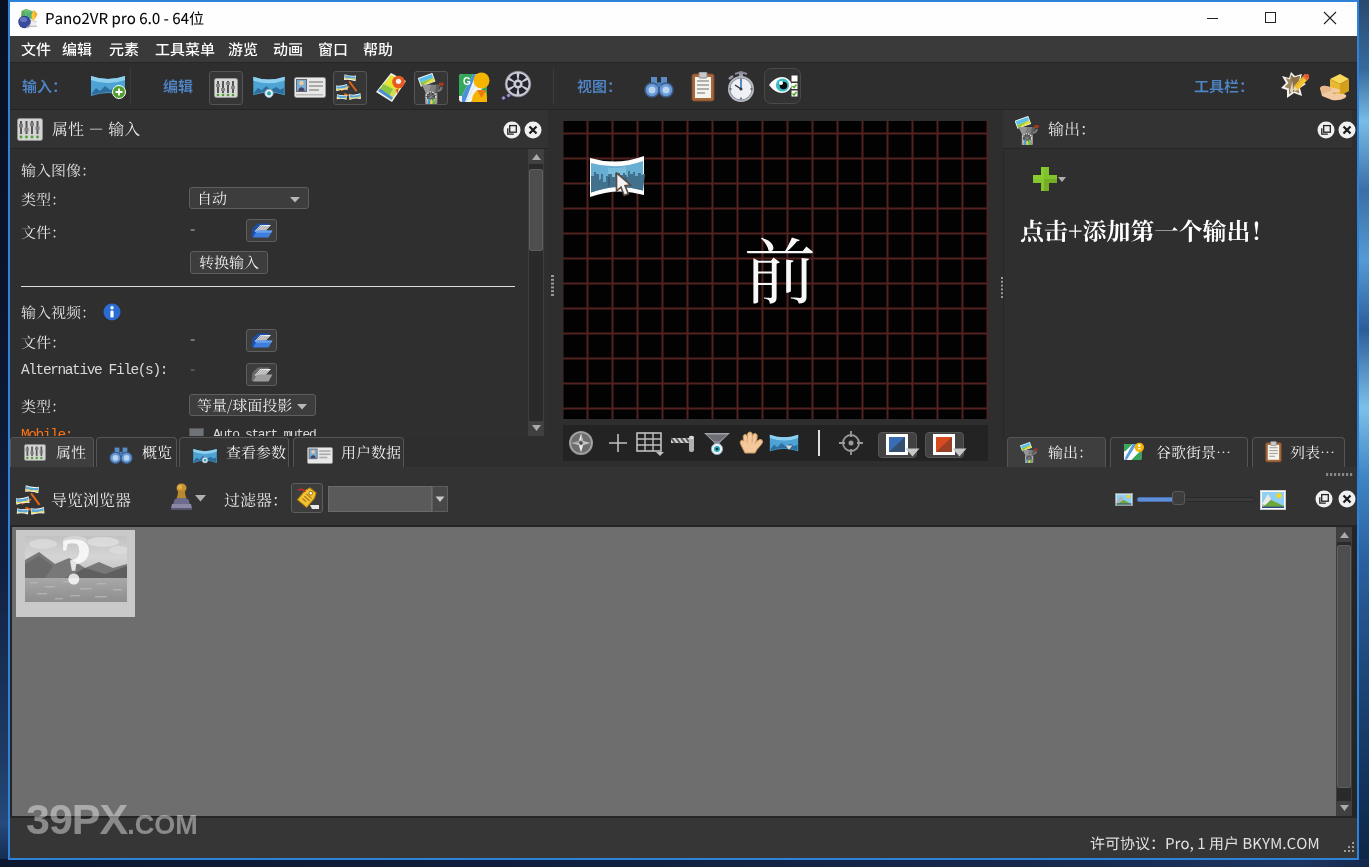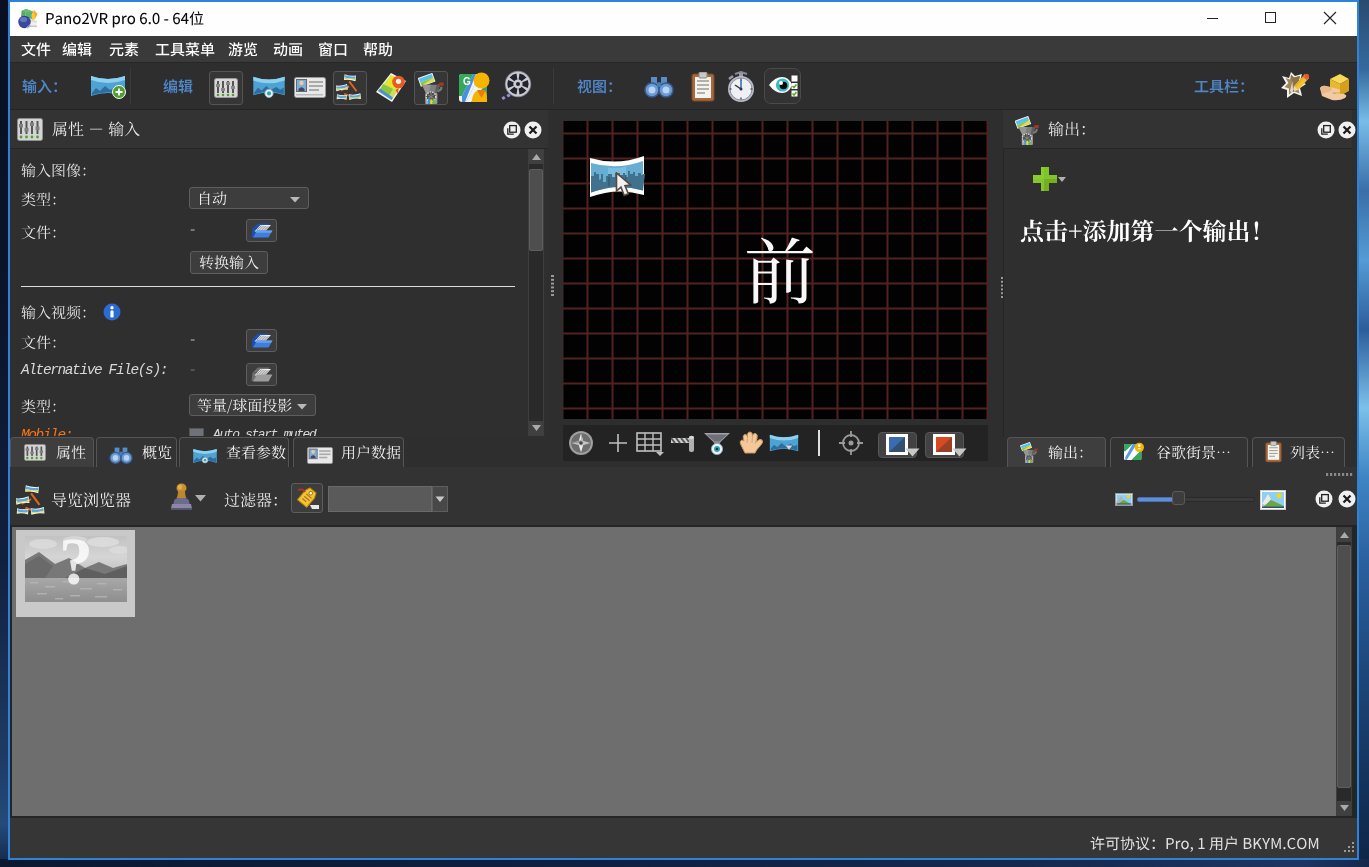--- a/index.html
+++ b/index.html
@@ -280,21 +280,21 @@
     <svg class="abs" style="left:503px;top:121px" width="18" height="18" viewBox="0 0 18 18">
 <circle cx="9" cy="9" r="8.5" fill="#f0f0f0"></circle>
 <rect x="6.7" y="4.6" width="6.6" height="6.6" fill="none" stroke="#222" stroke-width="1.3"></rect>
 <path d="M4.8 7.2 v6 h6" fill="none" stroke="#222" stroke-width="1.3"></path>
     </svg>
     <svg class="abs" style="left:524px;top:121px" width="18" height="18" viewBox="0 0 18 18">
 <circle cx="9" cy="9" r="8.5" fill="#f0f0f0"></circle>
 <path d="M5.5 5.5 L12.5 12.5 M12.5 5.5 L5.5 12.5" stroke="#1a1a1a" stroke-width="2.2"></path>
     </svg>
     <div class="abs" style="left:10px;top:148px;width:538px;height:289px;background:#2f2f2f;border-top:1px solid #262626;"></div>
-    <div class="abs" style="left:10px;top:148px;width:518px;height:288px;overflow:hidden;font-style:italic;">
+    <div class="abs" style="left:10px;top:148px;width:518px;height:288px;overflow:hidden;">
       <div class="abs" style="left:-10px;top:-148px;width:1369px;height:867px;">
         <svg style="position:absolute;left:21px;top:161px;" width="77" height="21" viewBox="0 -15 77 21">
           <path d="M9.8 -12.1Q10.1 -11.6 10.6 -11.0Q11.2 -10.5 11.8 -10.0Q12.5 -9.5 13.2 -9.2Q13.9 -8.8 14.5 -8.5L14.5 -8.4Q14.2 -8.3 14.0 -8.1Q13.8 -7.9 13.7 -7.6Q12.9 -8.0 12.1 -8.7Q11.3 -9.4 10.6 -10.2Q9.9 -11.1 9.5 -11.9ZM10.5 -12.0Q10.5 -11.9 10.3 -11.8Q10.2 -11.7 9.9 -11.8Q9.0 -10.3 7.7 -9.1Q6.4 -8.0 5.1 -7.3L4.9 -7.5Q5.7 -8.1 6.5 -8.9Q7.2 -9.7 7.9 -10.6Q8.6 -11.6 9.1 -12.7ZM9.2 -2.6V-2.1H6.7V-2.6ZM9.1 -4.7V-4.3H6.6V-4.7ZM14.0 -7.0Q14.0 -6.9 13.9 -6.8Q13.8 -6.7 13.5 -6.6V-0.1Q13.5 0.2 13.4 0.5Q13.3 0.8 13.0 1.0Q12.7 1.2 12.1 1.2Q12.1 1.0 12.0 0.9Q12.0 0.7 11.8 0.6Q11.7 0.4 11.4 0.4Q11.2 0.3 10.7 0.2V-0.0Q10.7 -0.0 10.9 -0.0Q11.1 0.0 11.4 0.0Q11.7 0.0 11.9 0.1Q12.2 0.1 12.3 0.1Q12.5 0.1 12.5 0.0Q12.6 -0.0 12.6 -0.2V-7.2ZM6.8 0.8Q6.8 0.9 6.7 1.0Q6.6 1.1 6.5 1.1Q6.3 1.2 6.1 1.2H6.0V-6.7V-7.2L6.9 -6.7H9.0V-6.3H6.8ZM8.6 -6.7 9.0 -7.3 10.2 -6.4Q10.1 -6.3 10.0 -6.3Q9.8 -6.2 9.6 -6.2V-0.2Q9.6 0.2 9.5 0.4Q9.4 0.7 9.2 0.9Q9.0 1.0 8.4 1.1Q8.4 0.9 8.4 0.7Q8.4 0.5 8.3 0.4Q8.2 0.3 8.0 0.3Q7.8 0.2 7.5 0.1V-0.1Q7.5 -0.1 7.7 -0.1Q7.9 -0.1 8.2 -0.1Q8.4 -0.0 8.5 -0.0Q8.6 -0.0 8.7 -0.1Q8.7 -0.2 8.7 -0.3V-6.7ZM10.7 -9.3Q10.7 -9.3 10.9 -9.1Q11.1 -9.0 11.4 -8.7Q11.6 -8.5 11.8 -8.3Q11.8 -8.1 11.5 -8.1H7.5L7.4 -8.5H10.1ZM11.9 -6.5Q11.9 -6.3 11.8 -6.2Q11.7 -6.1 11.4 -6.1V-1.4Q11.4 -1.3 11.2 -1.2Q11.0 -1.1 10.7 -1.1H10.6V-6.6ZM3.9 0.9Q3.9 1.0 3.6 1.1Q3.4 1.2 3.1 1.2H2.9V-5.7H3.9ZM4.4 -8.4Q4.4 -8.2 4.2 -8.1Q4.1 -8.0 3.9 -8.0V-5.7Q3.9 -5.7 3.7 -5.7Q3.5 -5.7 3.2 -5.7H3.0V-8.5ZM0.6 -2.3Q1.0 -2.4 1.8 -2.6Q2.6 -2.8 3.6 -3.1Q4.6 -3.4 5.6 -3.7L5.7 -3.4Q5.0 -3.1 4.0 -2.6Q3.0 -2.0 1.7 -1.4Q1.6 -1.1 1.3 -1.0ZM4.7 -6.7Q4.7 -6.7 4.9 -6.5Q5.1 -6.4 5.3 -6.2Q5.6 -5.9 5.8 -5.7Q5.7 -5.5 5.4 -5.5H1.5L1.4 -5.9H4.1ZM4.9 -10.7Q4.9 -10.7 5.1 -10.5Q5.3 -10.4 5.6 -10.2Q5.9 -9.9 6.1 -9.7Q6.1 -9.5 5.8 -9.5H0.7L0.6 -9.9H4.3ZM4.0 -12.1Q4.0 -12.0 3.8 -11.9Q3.7 -11.8 3.3 -11.8L3.5 -12.1Q3.4 -11.5 3.2 -10.7Q3.0 -9.8 2.7 -8.9Q2.5 -7.9 2.2 -7.1Q2.0 -6.2 1.8 -5.5H1.9L1.4 -5.0L0.3 -5.8Q0.5 -5.9 0.8 -6.0Q1.0 -6.2 1.2 -6.2L0.8 -5.7Q1.0 -6.1 1.2 -6.8Q1.4 -7.5 1.6 -8.3Q1.8 -9.0 2.0 -9.8Q2.2 -10.6 2.4 -11.3Q2.5 -12.0 2.6 -12.5Z M22.9 -8.4Q22.5 -6.5 21.5 -4.7Q20.5 -2.9 19.0 -1.4Q17.6 0.1 15.7 1.2L15.5 1.0Q16.8 0.1 17.8 -1.1Q18.9 -2.3 19.8 -3.8Q20.6 -5.3 21.3 -7.0Q21.9 -8.6 22.2 -10.5ZM22.1 -10.4Q22.0 -10.6 21.8 -10.8Q21.5 -10.9 21.2 -11.1Q20.8 -11.2 20.4 -11.4Q20.0 -11.5 19.5 -11.7Q19.6 -11.8 19.7 -12.0Q19.8 -12.1 20.0 -12.3Q20.1 -12.5 20.2 -12.6Q20.7 -12.3 21.3 -12.0Q21.8 -11.6 22.2 -11.3Q22.6 -10.9 22.7 -10.5Q23.0 -8.7 23.6 -7.1Q24.1 -5.5 25.0 -4.1Q25.9 -2.7 27.1 -1.7Q28.2 -0.6 29.7 0.1L29.6 0.3Q29.1 0.3 28.8 0.5Q28.4 0.8 28.3 1.2Q27.0 0.4 26.0 -0.8Q25.0 -2.0 24.2 -3.5Q23.4 -5.0 22.9 -6.8Q22.3 -8.5 22.1 -10.4Z M32.7 0.8Q32.7 0.8 32.6 0.9Q32.4 1.0 32.3 1.1Q32.1 1.2 31.8 1.2H31.6V-11.7V-12.2L32.8 -11.7H42.8V-11.2H32.7ZM42.1 -11.7 42.7 -12.3 44.0 -11.3Q43.9 -11.2 43.7 -11.2Q43.6 -11.1 43.3 -11.1V0.7Q43.3 0.8 43.2 0.8Q43.0 0.9 42.8 1.0Q42.6 1.1 42.4 1.1H42.3V-11.7ZM37.1 -10.5Q37.0 -10.3 36.6 -10.4Q36.3 -9.8 35.8 -9.1Q35.4 -8.3 34.8 -7.7Q34.2 -7.0 33.5 -6.5L33.3 -6.7Q33.9 -7.3 34.3 -8.1Q34.8 -8.8 35.1 -9.6Q35.5 -10.4 35.7 -11.1ZM36.2 -4.9Q37.2 -4.9 37.8 -4.7Q38.4 -4.6 38.8 -4.4Q39.1 -4.2 39.3 -4.0Q39.4 -3.8 39.4 -3.6Q39.3 -3.4 39.2 -3.3Q39.0 -3.2 38.8 -3.3Q38.5 -3.6 37.8 -4.0Q37.1 -4.4 36.2 -4.6ZM34.7 -2.9Q36.3 -2.9 37.4 -2.7Q38.5 -2.5 39.2 -2.2Q39.8 -1.9 40.1 -1.6Q40.4 -1.3 40.4 -1.0Q40.4 -0.8 40.2 -0.7Q40.1 -0.6 39.8 -0.6Q39.3 -0.9 38.6 -1.3Q37.8 -1.7 36.8 -2.1Q35.8 -2.4 34.7 -2.7ZM35.4 -9.1Q36.0 -8.1 37.0 -7.4Q38.0 -6.6 39.3 -6.1Q40.6 -5.7 42.0 -5.4L42.0 -5.2Q41.7 -5.2 41.5 -5.0Q41.2 -4.7 41.1 -4.4Q39.1 -5.0 37.5 -6.1Q36.0 -7.2 35.2 -8.9ZM39.4 -9.5 40.0 -10.1 41.1 -9.1Q41.0 -9.0 40.9 -9.0Q40.8 -9.0 40.5 -9.0Q39.4 -7.3 37.5 -6.1Q35.7 -4.8 33.2 -4.1L33.1 -4.3Q34.5 -4.9 35.8 -5.7Q37.0 -6.5 38.0 -7.4Q39.0 -8.4 39.5 -9.5ZM39.9 -9.5V-9.1H35.4L35.8 -9.5ZM42.8 -0.3V0.1H32.2V-0.3Z M53.8 -12.1Q53.7 -12.0 53.6 -12.0Q53.5 -12.0 53.2 -12.0Q52.8 -11.3 52.1 -10.5Q51.5 -9.7 50.7 -9.1Q49.9 -8.4 49.1 -7.9L48.9 -8.1Q49.6 -8.6 50.2 -9.4Q50.8 -10.2 51.4 -11.0Q51.9 -11.8 52.2 -12.6ZM50.1 -12.1Q50.0 -12.0 49.9 -11.9Q49.8 -11.8 49.5 -11.8Q49.0 -10.4 48.5 -9.2Q47.9 -7.9 47.2 -6.8Q46.5 -5.7 45.7 -4.8L45.5 -5.0Q46.0 -5.9 46.6 -7.1Q47.2 -8.4 47.6 -9.8Q48.1 -11.2 48.5 -12.6ZM48.8 -8.5Q48.8 -8.4 48.7 -8.3Q48.5 -8.2 48.3 -8.2V0.8Q48.3 0.9 48.2 1.0Q48.1 1.0 47.9 1.1Q47.7 1.2 47.5 1.2H47.3V-8.2L47.8 -8.9ZM57.3 -9.3 57.9 -9.9 59.0 -9.0Q58.9 -8.8 58.5 -8.7V-6.3Q58.5 -6.2 58.3 -6.2Q58.2 -6.1 58.0 -6.0Q57.8 -6.0 57.6 -6.0H57.5V-9.3ZM58.9 -5.1Q58.8 -4.9 58.5 -5.0Q58.1 -4.8 57.5 -4.5Q57.0 -4.2 56.3 -4.0Q55.6 -3.7 55.0 -3.5L54.9 -3.7Q55.4 -4.0 56.0 -4.4Q56.5 -4.8 57.1 -5.2Q57.6 -5.7 57.8 -6.0ZM54.5 -4.5Q53.9 -4.0 53.1 -3.5Q52.3 -3.0 51.3 -2.6Q50.4 -2.2 49.5 -1.9L49.4 -2.1Q50.2 -2.5 51.1 -3.0Q51.9 -3.5 52.7 -4.1Q53.4 -4.7 53.9 -5.3ZM55.1 -2.9Q54.4 -2.2 53.4 -1.6Q52.5 -1.0 51.4 -0.5Q50.2 -0.0 49.1 0.2L49.0 -0.1Q50.1 -0.4 51.2 -1.0Q52.3 -1.6 53.2 -2.3Q54.1 -3.1 54.8 -3.9ZM56.2 -4.3Q56.5 -3.5 57.0 -2.8Q57.4 -2.2 58.1 -1.7Q58.8 -1.2 59.5 -0.8L59.5 -0.7Q58.9 -0.6 58.7 0.1Q58.0 -0.3 57.4 -1.0Q56.9 -1.6 56.5 -2.4Q56.2 -3.3 56.0 -4.2ZM55.3 -9.0Q54.6 -7.1 53.2 -5.8Q51.8 -4.5 49.5 -3.8L49.4 -4.0Q51.3 -4.9 52.5 -6.1Q53.7 -7.4 54.2 -9.2H55.3ZM53.4 -6.3Q54.2 -5.7 54.7 -4.9Q55.2 -4.1 55.4 -3.3Q55.7 -2.5 55.7 -1.7Q55.8 -0.9 55.7 -0.3Q55.5 0.3 55.2 0.6Q55.0 0.9 54.6 1.0Q54.3 1.1 53.6 1.1Q53.6 0.9 53.5 0.8Q53.5 0.6 53.3 0.5Q53.2 0.4 52.9 0.3Q52.5 0.2 52.2 0.2L52.2 -0.1Q52.4 -0.0 52.8 -0.0Q53.2 0.0 53.6 0.0Q53.9 0.0 54.1 0.0Q54.2 0.0 54.3 0.0Q54.4 -0.0 54.4 -0.1Q54.7 -0.4 54.8 -1.1Q54.8 -1.8 54.7 -2.7Q54.6 -3.5 54.2 -4.5Q53.9 -5.4 53.2 -6.1ZM55.4 -11.2 56.0 -11.9 57.1 -10.8Q57.0 -10.8 56.9 -10.7Q56.7 -10.7 56.5 -10.7Q56.2 -10.3 55.6 -9.9Q55.1 -9.4 54.6 -9.1H54.3Q54.6 -9.4 54.8 -9.8Q55.0 -10.2 55.2 -10.6Q55.4 -11.0 55.5 -11.2ZM51.4 -6.2Q51.4 -6.1 51.1 -6.0Q50.9 -5.9 50.5 -5.9H50.4V-9.2L50.8 -9.6L51.6 -9.3H51.4ZM58.0 -9.3V-8.9H51.0V-9.3ZM58.1 -6.9V-6.5H50.9V-6.9ZM56.1 -11.2V-10.8H52.1V-11.2Z M63.5 -0.5Q63.1 -0.5 62.8 -0.8Q62.6 -1.1 62.6 -1.4Q62.6 -1.8 62.8 -2.1Q63.1 -2.4 63.5 -2.4Q64.0 -2.4 64.2 -2.1Q64.5 -1.8 64.5 -1.4Q64.5 -1.1 64.2 -0.8Q64.0 -0.5 63.5 -0.5ZM63.5 -6.5Q63.1 -6.5 62.8 -6.8Q62.6 -7.1 62.6 -7.4Q62.6 -7.9 62.8 -8.1Q63.1 -8.4 63.5 -8.4Q64.0 -8.4 64.2 -8.1Q64.5 -7.9 64.5 -7.4Q64.5 -7.1 64.2 -6.8Q64.0 -6.5 63.5 -6.5Z" fill="#e4e4e4"></path>
         </svg>
         <svg style="position:absolute;left:21px;top:190px;" width="47" height="21" viewBox="0 -15 47 21">
           <path d="M12.4 -11.5Q12.3 -11.4 12.2 -11.3Q12.0 -11.3 11.8 -11.3Q11.4 -11.0 10.9 -10.6Q10.5 -10.2 9.9 -9.7Q9.4 -9.3 8.9 -9.0H8.6Q9.0 -9.4 9.4 -10.0Q9.9 -10.6 10.3 -11.2Q10.7 -11.7 11.0 -12.2ZM8.5 -12.4Q8.5 -12.3 8.4 -12.2Q8.2 -12.1 8.0 -12.0V-5.7Q8.0 -5.6 7.9 -5.5Q7.7 -5.5 7.5 -5.4Q7.3 -5.3 7.1 -5.3H6.9V-12.6ZM8.3 -4.9Q8.3 -4.8 8.2 -4.7Q8.0 -4.6 7.8 -4.5Q7.7 -3.7 7.5 -3.0Q7.3 -2.3 6.9 -1.7Q6.5 -1.1 5.8 -0.6Q5.0 -0.0 3.8 0.4Q2.5 0.8 0.7 1.2L0.6 0.9Q2.2 0.5 3.3 -0.0Q4.4 -0.5 5.0 -1.0Q5.7 -1.5 6.0 -2.1Q6.4 -2.8 6.5 -3.5Q6.7 -4.2 6.7 -5.1ZM7.8 -3.5Q8.2 -2.7 8.9 -2.1Q9.5 -1.5 10.4 -1.0Q11.3 -0.6 12.3 -0.3Q13.3 -0.1 14.5 0.1L14.5 0.3Q14.2 0.3 13.9 0.6Q13.7 0.8 13.6 1.2Q12.1 0.9 10.9 0.3Q9.7 -0.3 8.9 -1.2Q8.1 -2.1 7.6 -3.4ZM13.0 -4.5Q13.0 -4.5 13.2 -4.4Q13.3 -4.3 13.5 -4.1Q13.7 -3.9 14.0 -3.7Q14.2 -3.5 14.4 -3.4Q14.3 -3.1 14.0 -3.1H0.7L0.6 -3.6H12.3ZM7.5 -9.0Q6.4 -7.6 4.7 -6.5Q2.9 -5.4 0.9 -4.7L0.7 -5.0Q1.9 -5.5 2.9 -6.2Q3.9 -6.8 4.8 -7.6Q5.7 -8.4 6.3 -9.2H7.5ZM7.8 -8.5Q9.3 -8.2 10.3 -7.8Q11.4 -7.4 12.0 -7.0Q12.7 -6.6 12.9 -6.3Q13.2 -5.9 13.2 -5.6Q13.2 -5.4 13.0 -5.2Q12.8 -5.1 12.5 -5.2Q12.1 -5.6 11.5 -6.0Q11.0 -6.4 10.3 -6.8Q9.6 -7.3 8.9 -7.6Q8.2 -8.0 7.7 -8.3ZM2.9 -12.0Q3.8 -11.8 4.3 -11.5Q4.9 -11.2 5.2 -10.8Q5.5 -10.5 5.5 -10.2Q5.6 -9.9 5.5 -9.7Q5.4 -9.5 5.2 -9.5Q4.9 -9.4 4.7 -9.6Q4.5 -10.0 4.2 -10.4Q3.9 -10.8 3.5 -11.2Q3.1 -11.6 2.8 -11.9ZM12.8 -10.1Q12.8 -10.1 12.9 -10.0Q13.1 -9.9 13.3 -9.7Q13.5 -9.6 13.7 -9.4Q13.9 -9.2 14.1 -9.0Q14.1 -8.7 13.7 -8.7H1.0L0.8 -9.2H12.1Z M16.1 -11.6H21.7L22.4 -12.4Q22.4 -12.4 22.6 -12.2Q22.8 -12.1 23.1 -11.8Q23.4 -11.6 23.6 -11.4Q23.6 -11.1 23.2 -11.1H16.2ZM15.7 -8.6H21.9L22.6 -9.5Q22.6 -9.5 22.8 -9.3Q23.1 -9.2 23.3 -8.9Q23.6 -8.7 23.9 -8.4Q23.8 -8.2 23.5 -8.2H15.8ZM24.3 -11.8 25.9 -11.6Q25.9 -11.5 25.7 -11.4Q25.6 -11.3 25.3 -11.2V-6.5Q25.3 -6.4 25.2 -6.4Q25.1 -6.3 24.9 -6.2Q24.7 -6.2 24.5 -6.2H24.3ZM20.5 -11.6H21.5V-4.7Q21.5 -4.6 21.3 -4.5Q21.1 -4.4 20.7 -4.4H20.5ZM27.6 -12.5 29.1 -12.3Q29.1 -12.2 29.0 -12.1Q28.9 -12.0 28.6 -11.9V-5.6Q28.6 -5.2 28.5 -4.9Q28.4 -4.6 28.1 -4.4Q27.8 -4.2 27.2 -4.2Q27.1 -4.4 27.1 -4.6Q27.0 -4.8 26.9 -4.9Q26.7 -5.0 26.5 -5.1Q26.2 -5.2 25.8 -5.3V-5.5Q25.8 -5.5 26.0 -5.5Q26.2 -5.5 26.5 -5.5Q26.7 -5.4 27.0 -5.4Q27.2 -5.4 27.3 -5.4Q27.5 -5.4 27.5 -5.5Q27.6 -5.5 27.6 -5.7ZM22.0 -4.9 23.6 -4.7Q23.6 -4.6 23.4 -4.4Q23.3 -4.3 23.0 -4.3V0.6H22.0ZM17.1 -2.8H26.0L26.7 -3.8Q26.7 -3.8 26.9 -3.7Q27.0 -3.6 27.2 -3.4Q27.4 -3.2 27.6 -3.0Q27.9 -2.8 28.1 -2.6Q28.0 -2.4 27.7 -2.4H17.2ZM15.6 0.4H27.2L28.0 -0.6Q28.0 -0.6 28.1 -0.5Q28.2 -0.4 28.5 -0.2Q28.7 -0.0 28.9 0.2Q29.2 0.4 29.4 0.6Q29.3 0.8 29.0 0.8H15.8ZM17.7 -11.6H18.7V-9.4Q18.7 -8.7 18.6 -8.0Q18.5 -7.3 18.2 -6.6Q17.9 -5.9 17.3 -5.3Q16.7 -4.7 15.7 -4.1L15.5 -4.3Q16.5 -5.1 17.0 -5.9Q17.4 -6.8 17.6 -7.6Q17.7 -8.5 17.7 -9.4Z M33.5 -0.5Q33.1 -0.5 32.8 -0.8Q32.6 -1.1 32.6 -1.4Q32.6 -1.8 32.8 -2.1Q33.1 -2.4 33.5 -2.4Q34.0 -2.4 34.2 -2.1Q34.5 -1.8 34.5 -1.4Q34.5 -1.1 34.2 -0.8Q34.0 -0.5 33.5 -0.5ZM33.5 -6.5Q33.1 -6.5 32.8 -6.8Q32.6 -7.1 32.6 -7.4Q32.6 -7.9 32.8 -8.1Q33.1 -8.4 33.5 -8.4Q34.0 -8.4 34.2 -8.1Q34.5 -7.9 34.5 -7.4Q34.5 -7.1 34.2 -6.8Q34.0 -6.5 33.5 -6.5Z" fill="#e4e4e4"></path>
         </svg>
         <svg style="position:absolute;left:21px;top:223px;" width="47" height="21" viewBox="0 -15 47 21">
           <path d="M6.1 -12.6Q7.0 -12.3 7.6 -11.9Q8.2 -11.6 8.4 -11.2Q8.7 -10.8 8.8 -10.5Q8.8 -10.2 8.7 -9.9Q8.6 -9.7 8.4 -9.7Q8.1 -9.6 7.9 -9.8Q7.7 -10.3 7.4 -10.7Q7.1 -11.2 6.7 -11.7Q6.3 -12.1 5.9 -12.4ZM11.9 -9.2Q11.4 -7.2 10.5 -5.6Q9.6 -4.0 8.3 -2.7Q6.9 -1.4 5.1 -0.4Q3.2 0.6 0.7 1.2L0.6 1.0Q3.5 0.0 5.6 -1.5Q7.6 -3.0 8.8 -4.9Q10.0 -6.8 10.5 -9.2ZM12.9 -10.3Q12.9 -10.3 13.1 -10.2Q13.2 -10.1 13.4 -9.9Q13.7 -9.7 13.9 -9.5Q14.2 -9.3 14.3 -9.1Q14.3 -8.9 14.0 -8.9H0.8L0.7 -9.3H12.1ZM4.0 -9.2Q4.5 -7.3 5.5 -5.7Q6.5 -4.2 7.8 -3.1Q9.2 -1.9 10.9 -1.1Q12.6 -0.3 14.5 0.1L14.5 0.3Q14.1 0.3 13.8 0.5Q13.5 0.8 13.3 1.2Q11.4 0.6 9.9 -0.3Q8.3 -1.2 7.1 -2.4Q5.9 -3.7 5.1 -5.3Q4.2 -6.9 3.8 -9.0Z M19.3 -5.0H27.5L28.2 -5.9Q28.2 -5.9 28.3 -5.8Q28.5 -5.7 28.7 -5.5Q28.9 -5.4 29.1 -5.2Q29.4 -5.0 29.5 -4.8Q29.5 -4.5 29.1 -4.5H19.4ZM21.3 -11.8 22.9 -11.3Q22.9 -11.2 22.7 -11.1Q22.6 -11.0 22.4 -11.0Q21.9 -9.4 21.1 -8.0Q20.4 -6.7 19.5 -5.7L19.3 -5.9Q19.7 -6.6 20.1 -7.5Q20.5 -8.5 20.8 -9.6Q21.1 -10.7 21.3 -11.8ZM23.9 -12.4 25.5 -12.2Q25.5 -12.1 25.4 -12.0Q25.3 -11.9 25.0 -11.8V0.8Q25.0 0.9 24.8 0.9Q24.7 1.0 24.5 1.1Q24.3 1.2 24.1 1.2H23.9ZM21.0 -9.1H27.1L27.8 -10.0Q27.8 -10.0 27.9 -9.9Q28.1 -9.8 28.3 -9.6Q28.5 -9.5 28.7 -9.3Q28.9 -9.1 29.1 -8.9Q29.1 -8.6 28.7 -8.6H21.0ZM17.6 -8.1 18.0 -8.7 19.1 -8.4Q19.0 -8.3 18.9 -8.2Q18.8 -8.1 18.6 -8.1V0.8Q18.6 0.9 18.5 1.0Q18.3 1.0 18.1 1.1Q18.0 1.2 17.7 1.2H17.6ZM18.8 -12.6 20.4 -12.0Q20.3 -11.9 20.2 -11.8Q20.1 -11.7 19.8 -11.7Q19.3 -10.4 18.7 -9.1Q18.0 -7.9 17.3 -6.8Q16.5 -5.7 15.7 -4.9L15.5 -5.1Q16.1 -6.0 16.7 -7.2Q17.4 -8.4 17.9 -9.8Q18.4 -11.2 18.8 -12.6Z M33.5 -0.5Q33.1 -0.5 32.8 -0.8Q32.6 -1.1 32.6 -1.4Q32.6 -1.8 32.8 -2.1Q33.1 -2.4 33.5 -2.4Q34.0 -2.4 34.2 -2.1Q34.5 -1.8 34.5 -1.4Q34.5 -1.1 34.2 -0.8Q34.0 -0.5 33.5 -0.5ZM33.5 -6.5Q33.1 -6.5 32.8 -6.8Q32.6 -7.1 32.6 -7.4Q32.6 -7.9 32.8 -8.1Q33.1 -8.4 33.5 -8.4Q34.0 -8.4 34.2 -8.1Q34.5 -7.9 34.5 -7.4Q34.5 -7.1 34.2 -6.8Q34.0 -6.5 33.5 -6.5Z" fill="#e4e4e4"></path>
         </svg>
@@ -785,20 +785,21 @@
     <svg class="abs" style="left:1342px;top:840px" width="14" height="14" viewBox="0 0 14 14">
 <g fill="#9a9a9a">
         <rect x="10" y="2" width="2" height="2"></rect>
         <rect x="10" y="6" width="2" height="2"></rect>
         <rect x="6" y="6" width="2" height="2"></rect>
         <rect x="10" y="10" width="2" height="2"></rect>
         <rect x="6" y="10" width="2" height="2"></rect>
         <rect x="2" y="10" width="2" height="2"></rect>
       </g>
     </svg>
+    <div class="abs" style="left:26px;top:795px;font-family:'Liberation Sans',sans-serif;font-weight:bold;color:rgba(255,255,255,0.42);font-size:43px;letter-spacing:-1px;">39PX<span style="font-size:27px;letter-spacing:0;">.COM</span></div>
     <svg class="abs" style="left:1326px;top:473px" width="28" height="3" viewBox="0 0 28 3">
 <g fill="#888">
         <rect x="0" width="2.2" height="3"></rect>
         <rect x="4" width="2.2" height="3"></rect>
         <rect x="8" width="2.2" height="3"></rect>
         <rect x="12" width="2.2" height="3"></rect>
         <rect x="16" width="2.2" height="3"></rect>
         <rect x="20" width="2.2" height="3"></rect>
         <rect x="24" width="2.2" height="3"></rect>
       </g>

